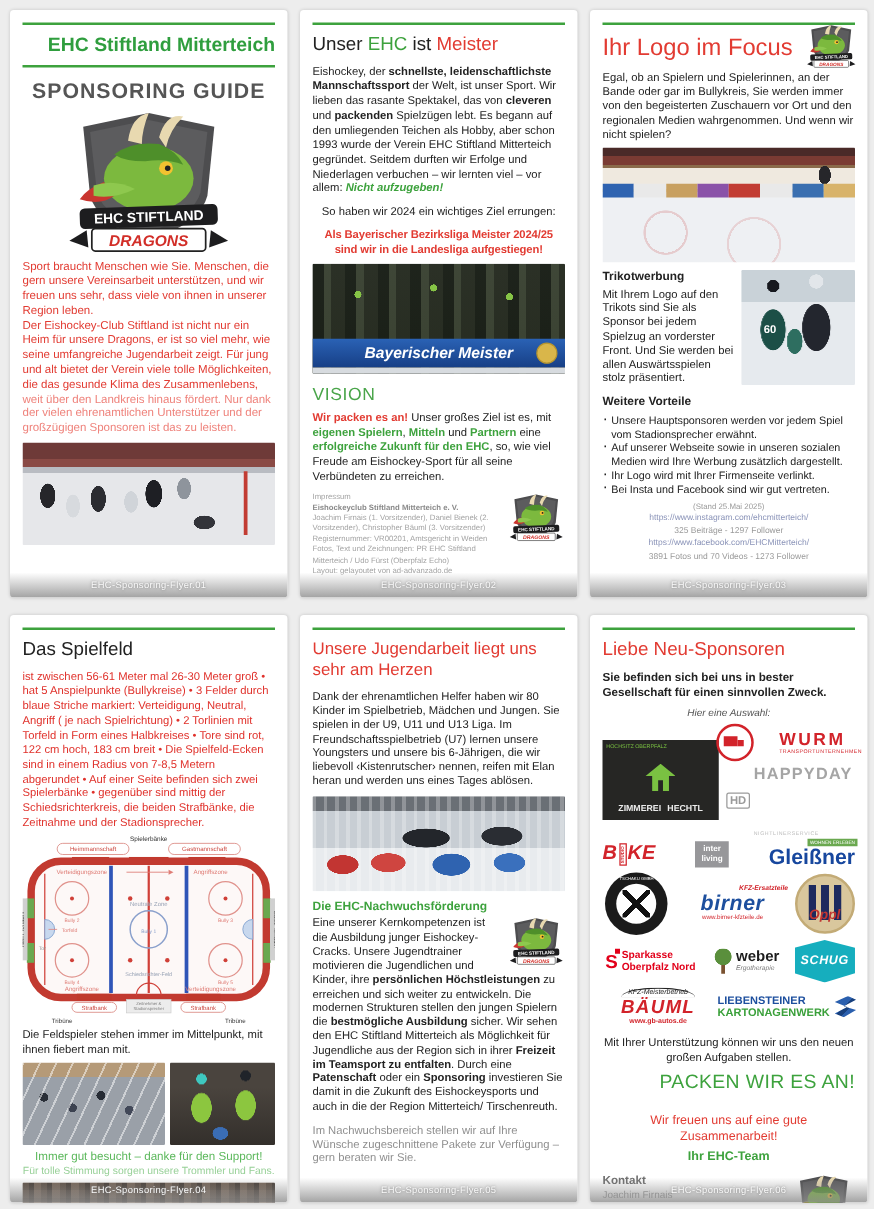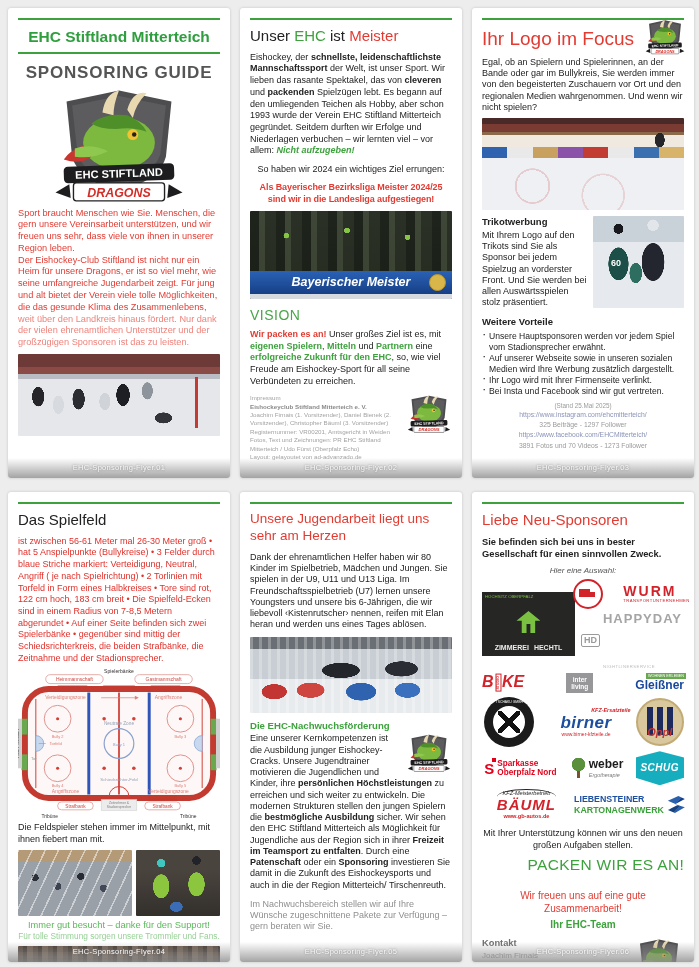--- a/index.html
+++ b/index.html
@@ -18,21 +18,21 @@
   .seg-r{color:#e23b32}
   .seg-gb{color:#3da23d;font-weight:bold}
   .seg-rb{color:#e23b32;font-weight:bold}
   .seg-gi{color:#3da23d;font-weight:bold;font-style:italic}
   .seg-rl{color:#ef837c}
   
   h1,h2,h3,h4,p{margin:0;}
   .photo{width:100%;position:relative;overflow:hidden;border-radius:1px;}
   .logo-svg{display:block;}
   
-  .p1-title{font-size:15.5px;font-weight:bold;color:#2f9e3e;text-align:center;margin:4px 0 6px;}
+  .p1-title{font-size:15.5px;font-weight:bold;color:#2f9e3e;text-align:right;margin:4px 0 6px;}
   .p1-sub{font-size:17px;font-weight:bold;color:#555;text-align:center;letter-spacing:.8px;margin:8px 0 2px;}
   .logo-big{width:138px;height:122px;margin:0 auto;}
   .red-p{color:#e23b32;font-size:9.2px;line-height:1.28;}
   .ph-game{height:82px;margin-top:5px;background:
     radial-gradient(ellipse 10px 16px at 10% 52%, #26262a 0 60%, transparent 62%),
     radial-gradient(ellipse 9px 15px at 20% 62%, #d7dade 0 60%, transparent 62%),
     radial-gradient(ellipse 10px 17px at 30% 55%, #2b2c31 0 60%, transparent 62%),
     radial-gradient(ellipse 9px 14px at 43% 58%, #d0d4d9 0 60%, transparent 62%),
     radial-gradient(ellipse 11px 18px at 52% 50%, #1e1f24 0 60%, transparent 62%),
     radial-gradient(ellipse 14px 9px at 72% 78%, #33343a 0 60%, transparent 62%),
@@ -149,21 +149,21 @@
   .sp-happy{gap:3px;}
   .hd-box{border:1.5px solid #9a9a9a;color:#9a9a9a;font-weight:bold;font-size:9px;padding:0 2px;border-radius:2px;}
   .hd-name{color:#a5a5a5;font-weight:bold;font-size:13px;letter-spacing:1px;}
   .hd-col{display:flex;flex-direction:column;line-height:1;gap:40px;}
   .hd-sub{color:#bcbcbc;font-size:4.2px;letter-spacing:.5px;}
   .sp-bike{gap:1px;align-items:stretch;}
   .bk-b{color:#d2232a;font-weight:800;font-style:italic;font-size:16px;line-height:1;}
   .bk-vert{writing-mode:vertical-rl;transform:rotate(180deg);font-size:3.6px;color:#d2232a;font-weight:bold;border:1px solid #d2232a;padding:1px 0;}
   .sp-inter{background:#97979a;color:#fff;font-size:6.5px;font-weight:bold;line-height:1.1;padding:3px 5px;flex-direction:column;}
   .sp-glei{position:relative;padding-top:4px;}
-  .gl-name{color:#17479e;font-weight:bold;font-size:12px;line-height:1;}
+  .gl-name{color:#17479e;font-weight:bold;font-size:17px;line-height:1;}
   .gl-tag{position:absolute;top:-2px;right:-2px;font-size:3.8px;color:#fff;background:#6aa84f;padding:.5px 2px;}
   .sp-tschaku{width:27%;}
   .tsk-ring{width:50px;height:50px;border-radius:50%;background:#1b1b1b;position:relative;display:flex;align-items:center;justify-content:center;}
   .tsk-ring::after{content:"";position:absolute;inset:9px;border-radius:50%;background:#fff;}
   .tsk-txt{position:absolute;top:3px;width:100%;text-align:center;color:#fff;font-size:3.4px;z-index:2;}
   .tsk-x{position:relative;z-index:3;width:22px;height:22px;background:
     linear-gradient(45deg,transparent 43%,#111 43% 57%,transparent 57%),
     linear-gradient(-45deg,transparent 43%,#111 43% 57%,transparent 57%);}
   .sp-birner{flex-direction:column;line-height:1;width:44%;}
   .bi-tag{color:#d2232a;font-style:italic;font-weight:bold;font-size:5.4px;align-self:flex-end;}

